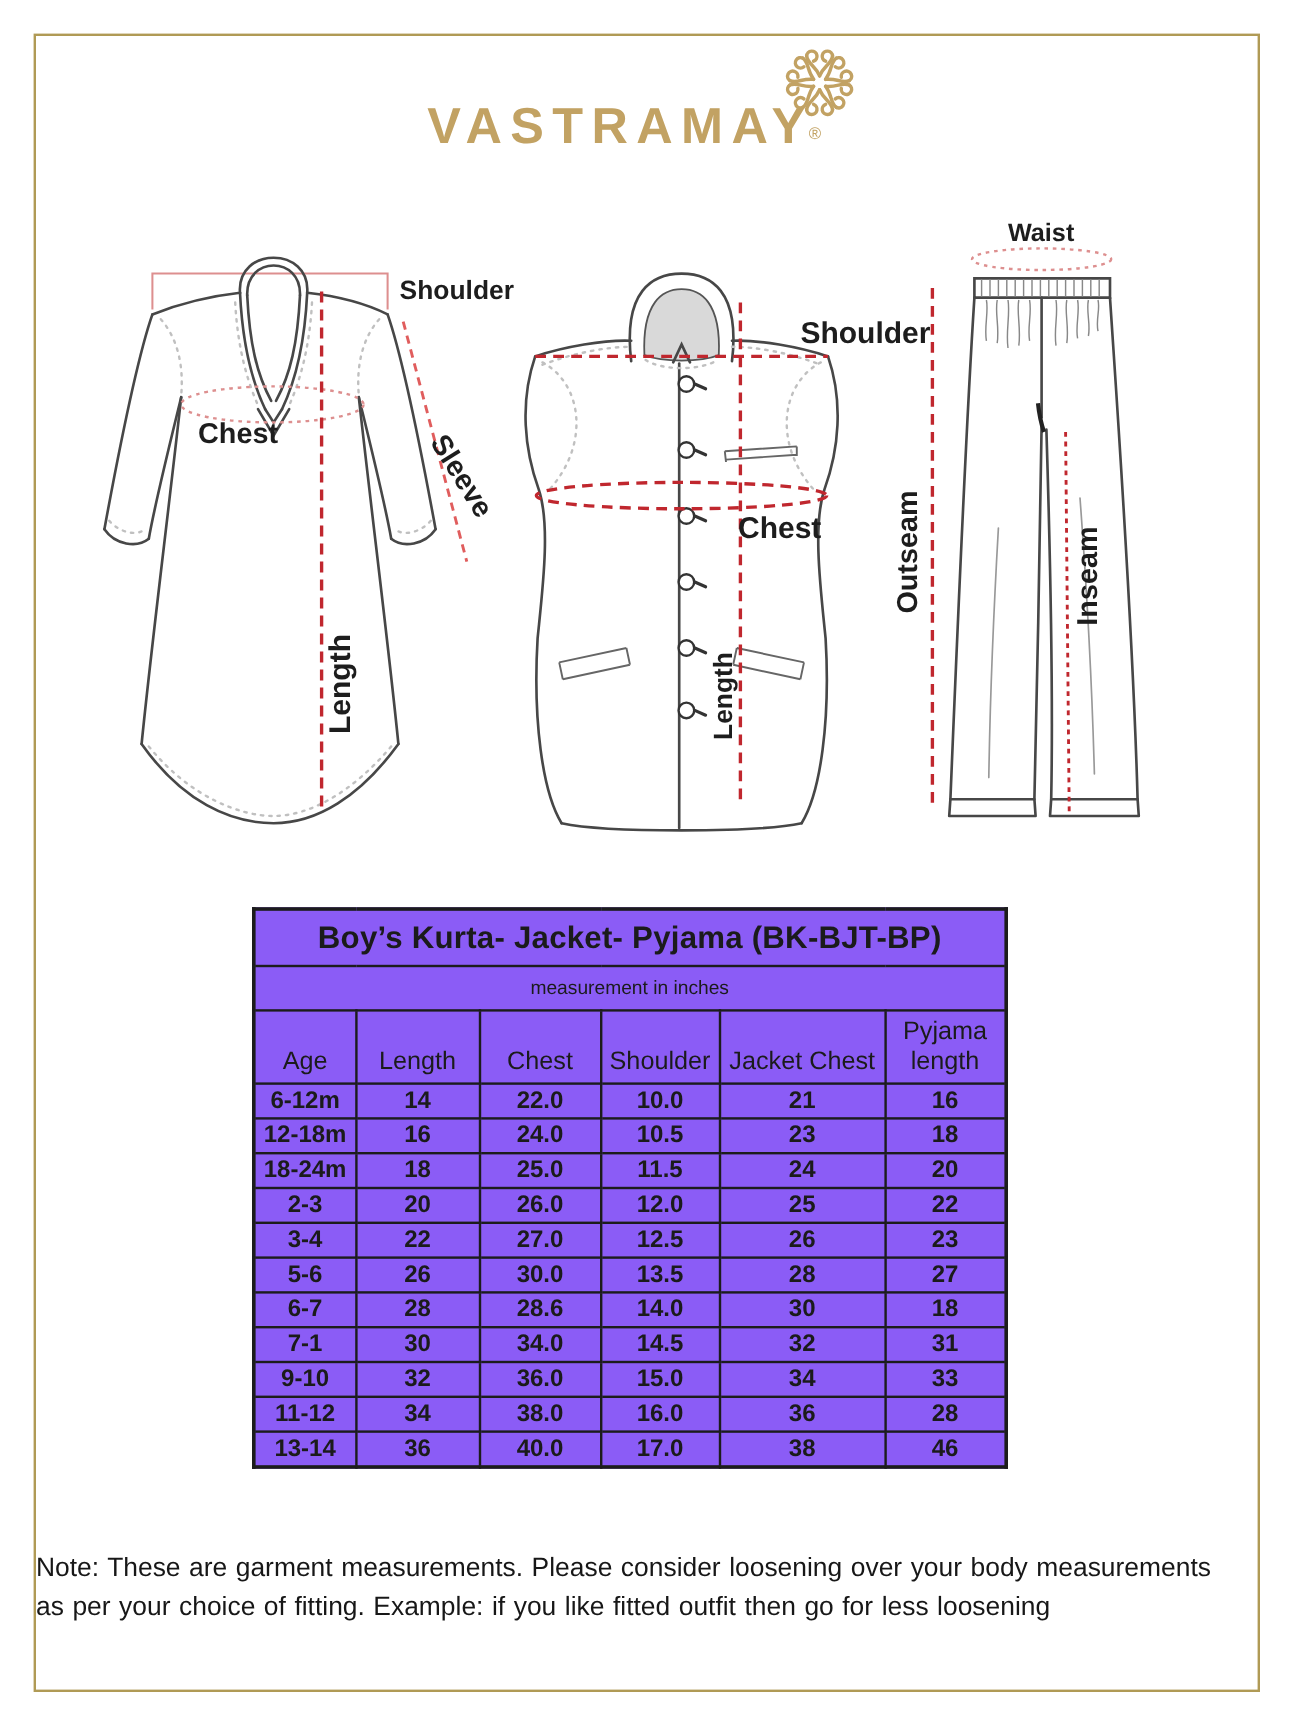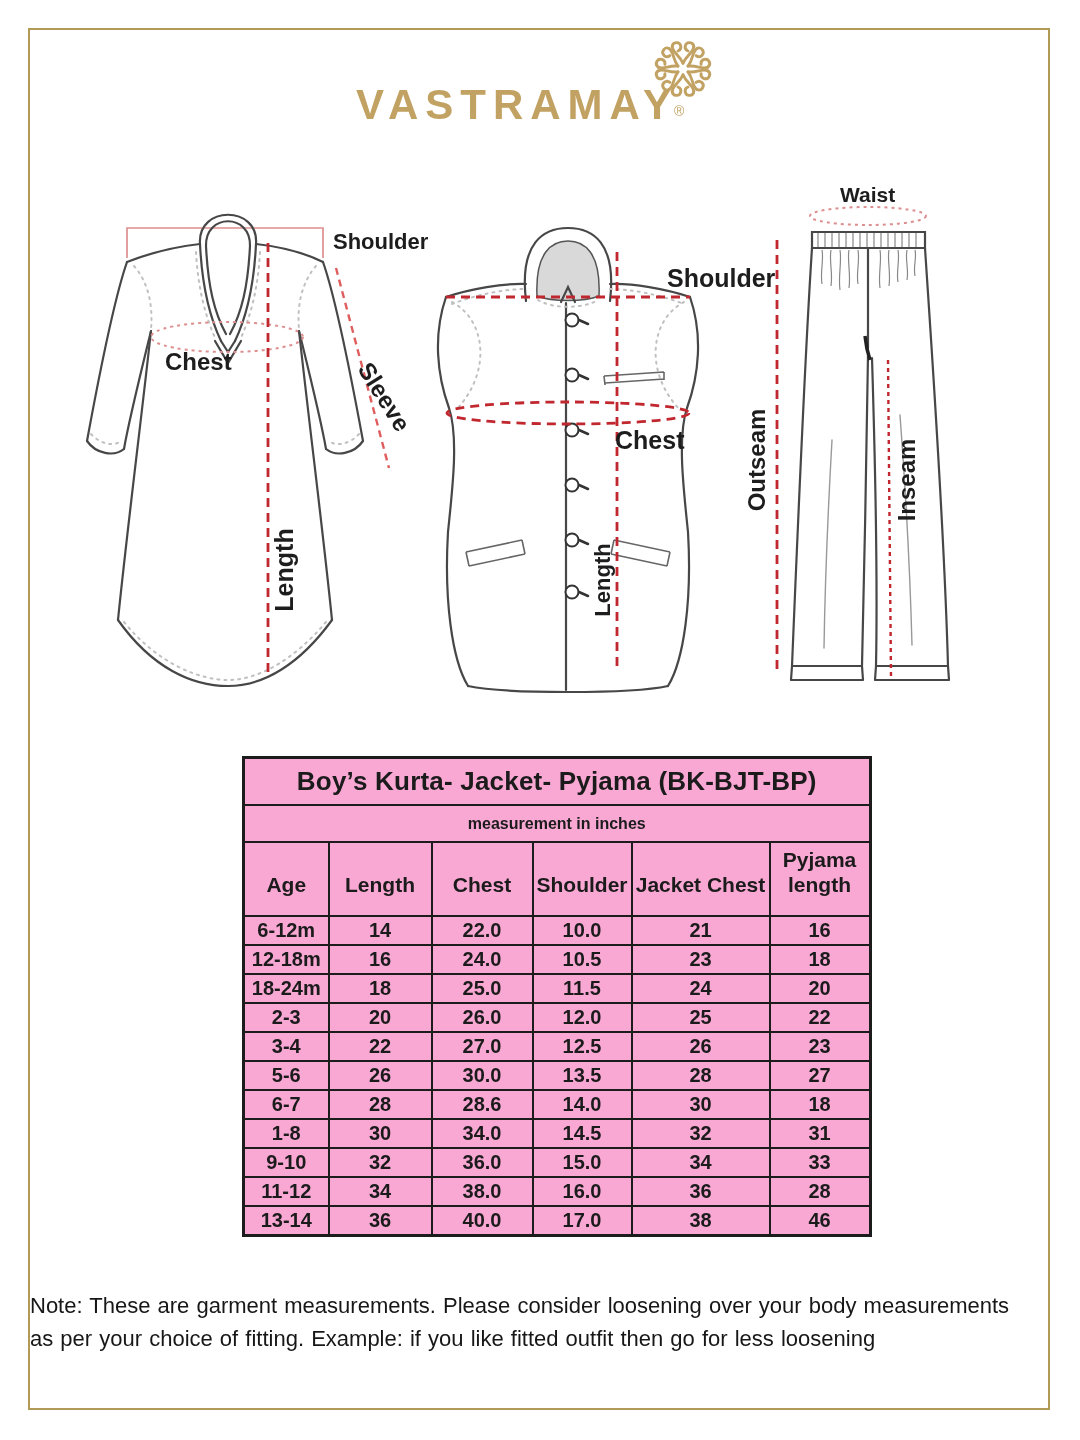--- a/index.html
+++ b/index.html
@@ -28,28 +28,28 @@
   svg .redfine{stroke:var(--red-dash);stroke-width:2.4;fill:none;stroke-dasharray:4 4;}
   svg .redsoft{stroke:var(--red-soft);stroke-width:1.7;fill:none;}
   svg .redsoftdash{stroke:var(--red-soft);stroke-width:2;fill:none;stroke-dasharray:3 4;}
   svg .redmid{stroke:var(--red-mid);stroke-width:2.4;fill:none;stroke-dasharray:7 5;}
   svg .gray{stroke:#999;stroke-width:1.4;fill:none;stroke-linecap:round;}
   
   .dlabel{position:absolute;font-weight:700;color:#1d1d1d;white-space:nowrap;}
   .rot{transform:translate(-50%,-50%) rotate(-90deg);}
   .rot-sleeve{transform:translate(-50%,-50%) rotate(58deg);}
   
-  .size-table{position:absolute;left:242px;top:756px;border-collapse:collapse;
-    table-layout:fixed;border:3px solid var(--table-border);background:#f9a8d4;}
+  .size-table{position:absolute;left:210px;top:756px;border-collapse:collapse;
+    table-layout:fixed;border:3px solid var(--table-border);background:#8b5cf6;}
   .size-table th,.size-table td{border:2px solid var(--table-border);text-align:center;
     vertical-align:middle;padding:0;color:var(--text);}
   .t-title th{height:45px;font-size:26px;font-weight:700;letter-spacing:.2px;}
-  .t-sub th{height:35px;font-size:16px;font-weight:700;}
-  .t-head th{height:54px;font-size:21px;font-weight:700;vertical-align:bottom;
-    padding-bottom:18px;line-height:25px;}
+  .t-sub th{height:35px;font-size:16px;font-weight:400;}
+  .t-head th{height:54px;font-size:21px;font-weight:400;vertical-align:bottom;
+    padding-bottom:5px;line-height:25px;}
   .size-table tbody td{height:27px;font-size:20px;font-weight:700;}
   
   .note{position:absolute;left:30px;top:1289px;width:990px;text-align:left;
     font-size:22px;line-height:33px;color:#171717;word-spacing:1px;}
 </style>
 </head>
 <body>
 
 <div class="frame"></div>
 
@@ -279,21 +279,21 @@
       </tr>
       <tr>
         <td>6-7</td>
         <td>28</td>
         <td>28.6</td>
         <td>14.0</td>
         <td>30</td>
         <td>18</td>
       </tr>
       <tr>
-        <td>1-8</td>
+        <td>7-1</td>
         <td>30</td>
         <td>34.0</td>
         <td>14.5</td>
         <td>32</td>
         <td>31</td>
       </tr>
       <tr>
         <td>9-10</td>
         <td>32</td>
         <td>36.0</td>

